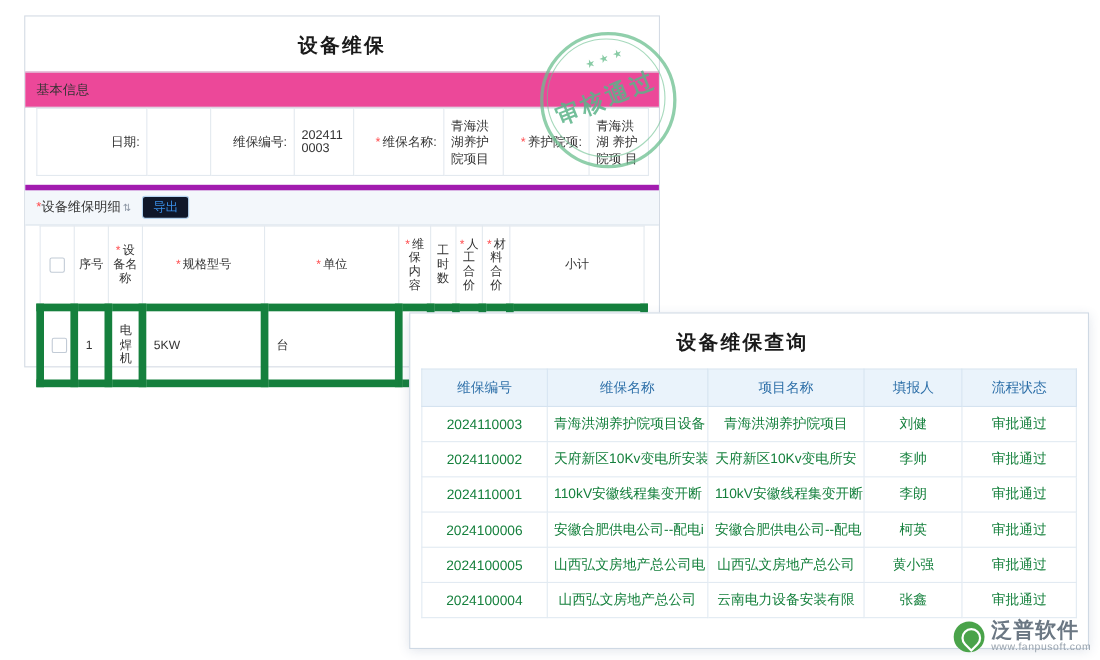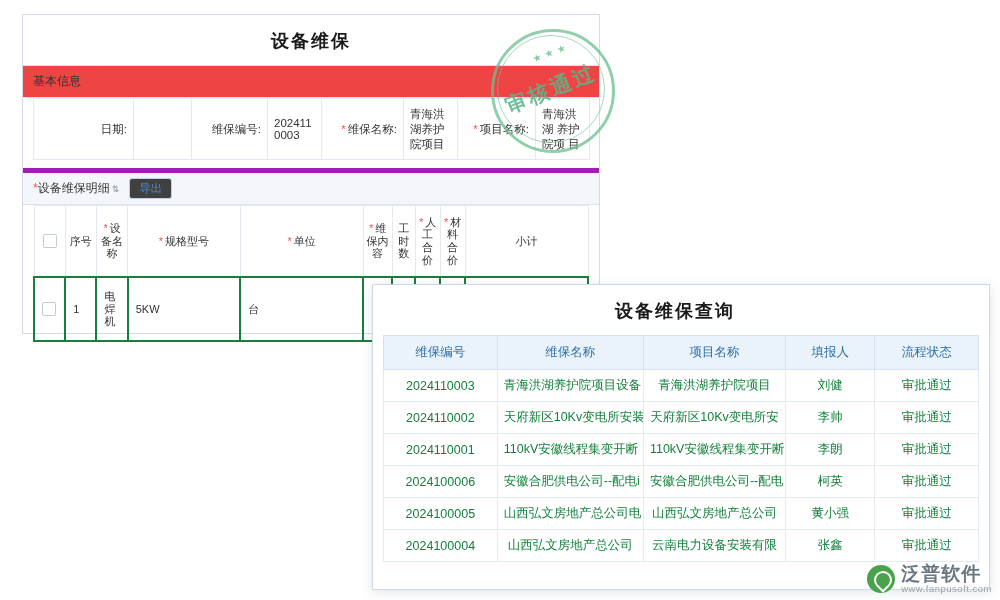--- a/index.html
+++ b/index.html
@@ -30,21 +30,21 @@
   }
   .form-title {
     text-align: center;
     font-size: 18px;
     font-weight: bold;
     color: #1a1a1a;
     padding: 14px 0 12px 0;
     letter-spacing: 2px;
   }
   .section-bar {
-    background: #ef4444;
+    background: #ec4899;
     border-top: 1px solid #dce4ec;
     border-bottom: 1px solid #dce4ec;
     font-size: 12px;
     color: #333;
     padding: 7px 10px;
   }
   table.form-table {
     border-collapse: collapse;
     width: 556px;
     margin: 0 10px;
@@ -84,21 +84,21 @@
   }
   .detail-bar .star { color: #ff4d4f; }
   .sortable-caret {
     display: inline-block;
     font-size: 9px;
     color: #8a94a2;
     margin-left: 2px;
   }
   .btn-export {
     border: 1px solid #b6d4f0;
-    background: #404040;
+    background: #0f172a;
     color: #3a8ee6;
     font-size: 11.5px;
     padding: 2px 9px;
     border-radius: 3px;
     cursor: pointer;
   }
   table.detail-table {
     border-collapse: collapse;
     width: 556px;
     margin: 0 10px;
@@ -109,21 +109,21 @@
     font-size: 11px;
     font-weight: normal;
     color: #333;
     padding: 4px 3px;
     height: 62px;
     vertical-align: middle;
     background: #fff;
     line-height: 1.15;
   }
   table.detail-table td {
-    border: 2px solid #15803d;
+    border: 7px solid #15803d;
     font-size: 11px;
     color: #333;
     padding: 4px 7px;
     height: 54px;
     vertical-align: middle;
     line-height: 1.15;
   }
   .chk {
     width: 12px;
     height: 12px;
@@ -298,21 +298,21 @@
           <col style="width:54px">
       </colgroup>
       <tbody>
           <tr>
         <td class="lbl">日期:</td>
         <td class="val"></td>
         <td class="lbl">维保编号:</td>
         <td class="val">202411 0003</td>
         <td class="lbl"><span class="req">*</span><span>维保名称:</span></td>
         <td class="val val-blue">青海洪湖养护院项目</td>
-        <td class="lbl"><span class="req">*</span><span>项目名称:</span></td>
+        <td class="lbl"><span class="req">*</span><span>养护院项:</span></td>
         <td class="val val-link">青海洪湖 养护院项 目</td>
       </tr>
     </tbody>
       </table>
 
     <div class="detail-bar">
       <span><span class="star">*</span><span>设备维保明细</span><span class="sortable-caret">⇅</span></span>
       <span class="btn-export">导出</span>
     </div>
 

